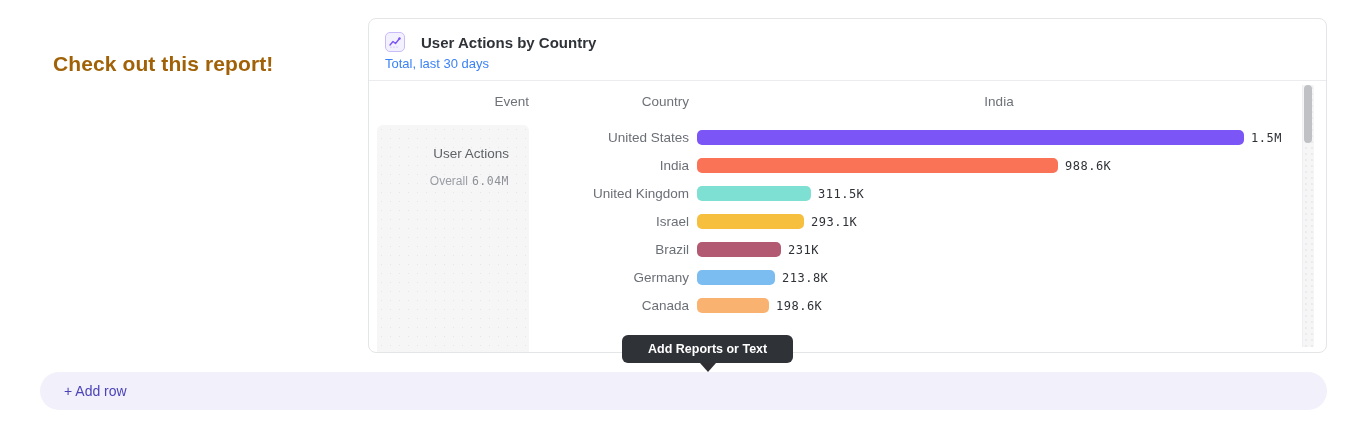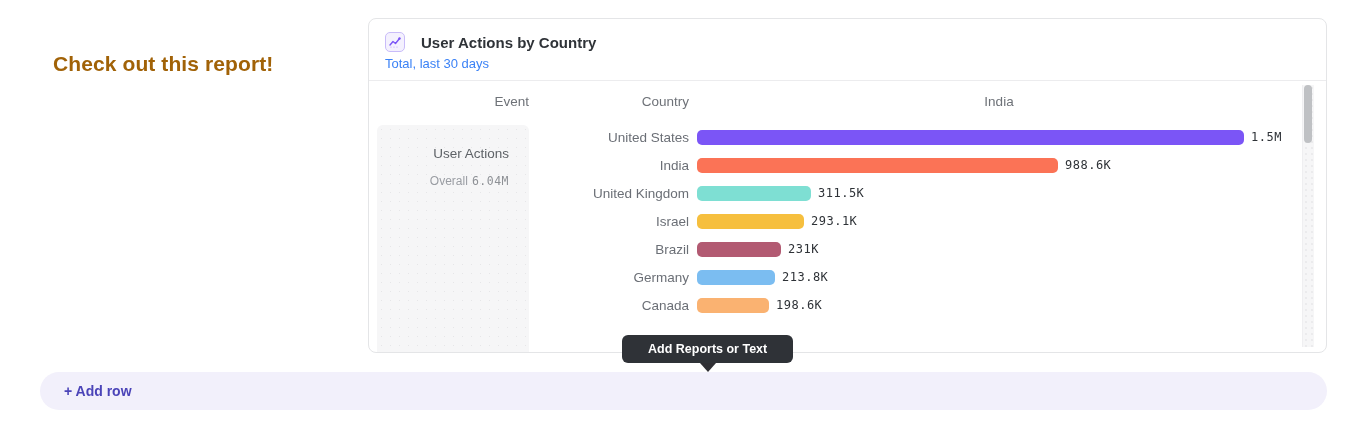--- a/index.html
+++ b/index.html
@@ -33,21 +33,21 @@
     background-image: radial-gradient(#e6e6e8 0.8px, transparent 0.9px); background-size: 9px 9px; }
   .event-name { font-size: 13.5px; color: #5e6267; }
   .event-overall { margin-top: 13px; font-size: 12px; color: #9a9da3; }
   .event-overall .num { font-family: "DejaVu Sans Mono", monospace; font-size: 11.5px;
     color: #8e9196; letter-spacing: 0.5px; margin-left: 4px; }
 
   .rows { position: absolute; left: 0; top: 41px; right: 0; }
   .bar-row { height: 28px; display: flex; align-items: center; }
   .bar-row .country-label { width: 320px; text-align: right; font-size: 13.5px; color: #6b6f76;
     flex: 0 0 auto; }
-  .bar-row .bar-wrap { display: flex; align-items: center; margin-left: 8px; flex: 1 1 auto; }
+  .bar-row .bar-wrap { display: flex; align-items: flex-end; margin-left: 8px; flex: 1 1 auto; }
   .bar-row .bar { height: 15px; border-radius: 5px; }
   .bar-row .bar-value { margin-left: 7px; font-family: "DejaVu Sans Mono", monospace;
     font-size: 12px; color: #2e3237; letter-spacing: 0.5px; white-space: nowrap; }
 
   .scrollbar-track { position: absolute; right: 12px; top: 3px; bottom: 5px; width: 12px;
     background: #f6f6f7; border-left: 1px solid #efeff1;
     background-image: radial-gradient(#ebebed 0.7px, transparent 0.8px); background-size: 6px 6px; }
   .scrollbar-thumb { position: absolute; right: 14px; top: 3px; width: 8px; height: 58px;
     background: #bfc1c4; border-radius: 4px; }
 
@@ -56,21 +56,21 @@
     background: #2f3237; border-radius: 6px; display: flex; align-items: center; z-index: 5; }
   .tooltip-text { color: #ffffff; font-size: 12.5px; font-weight: 700; white-space: nowrap; }
   .tooltip-arrow { position: absolute; left: 50%; top: 100%; transform: translateX(-50%);
     width: 0; height: 0; border-left: 8px solid transparent; border-right: 8px solid transparent;
     border-top: 9px solid #2f2f34; }
 
   
   .add-row { position: absolute; left: 40px; top: 372px; width: 1287px; height: 38px;
     background: #f2f0fb; border-radius: 19px; display: flex; align-items: center;
     padding-left: 24px; cursor: pointer; }
-  .add-row-label { font-size: 14px; font-weight: 700; color: #4b44b8; text-align: right; }
+  .add-row-label { font-size: 14px; font-weight: 400; color: #4b44b8; text-align: right; }
 </style>
 </head>
 <body>
 
 <div class="intro">
   <div class="intro-title">Check out this report!</div>
 </div>
 
 <div class="card">
   <div class="card-header">

